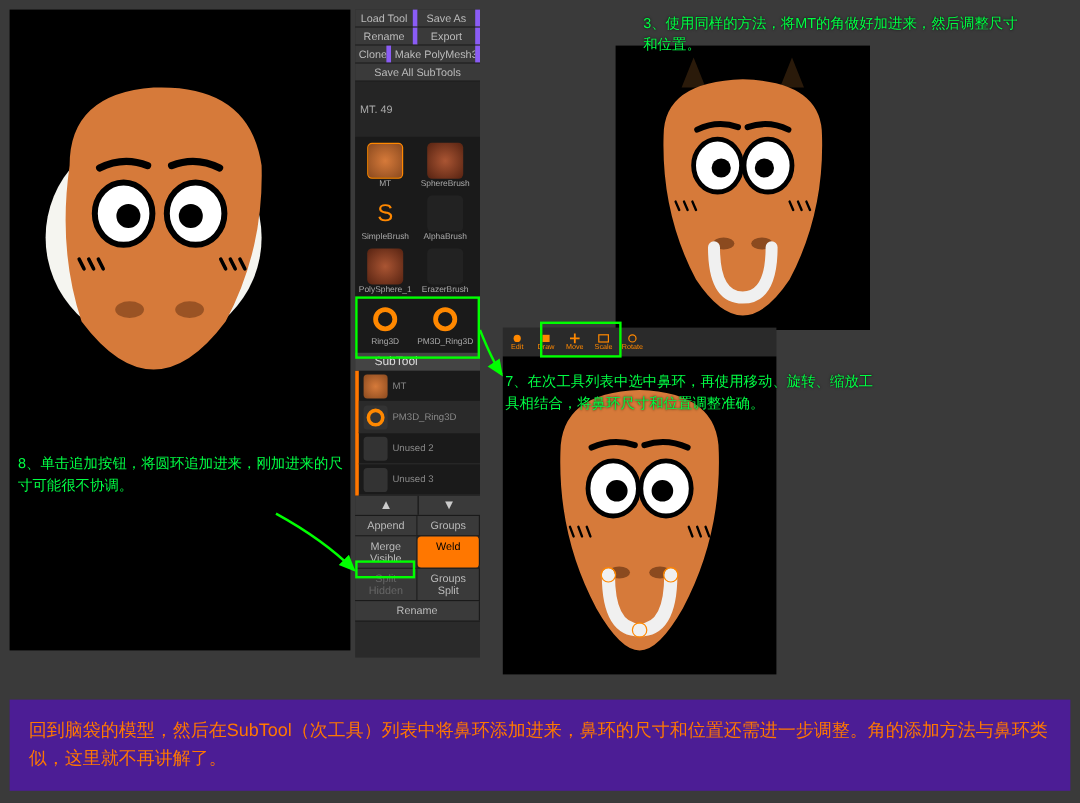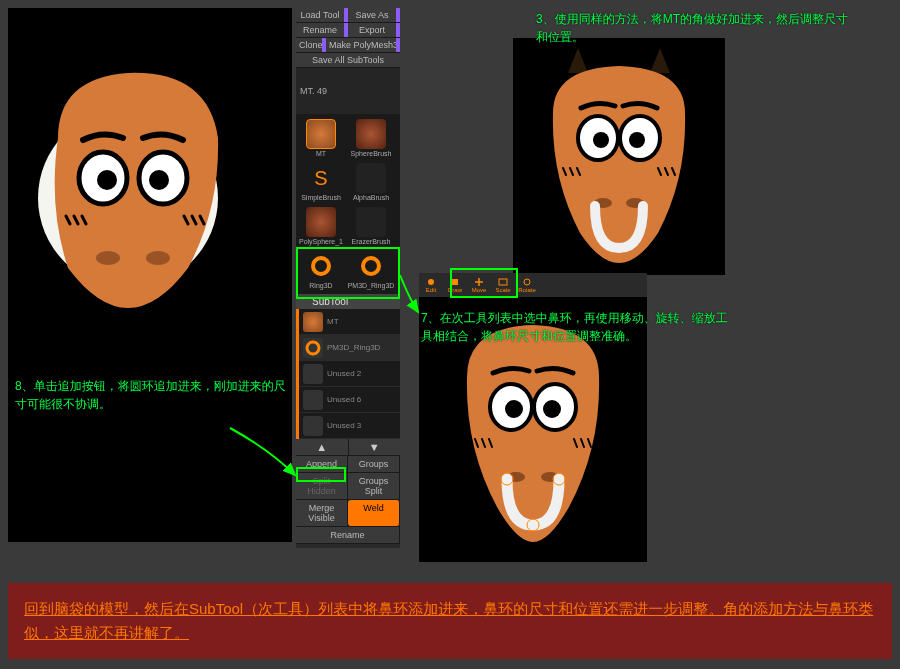--- a/index.html
+++ b/index.html
@@ -163,25 +163,24 @@
   left: 419px; top: 297px;
   width: 228px; height: 265px;
   background: #000;
 }
 
 
 .bottom-caption {
   position: absolute;
   left: 8px; right: 8px; bottom: 10px;
   padding: 14px 16px;
-  background: #7f1d1d;
+  background: #4c1d95;
   color: #ff7700;
   font-size: 15px;
   line-height: 1.6;
-  text-decoration: underline;
 }
 
 
 .annot {
   position: absolute;
   color: #00ff44;
   font-size: 12px;
   line-height: 1.5;
   text-shadow: 0 0 2px #000;
 }
@@ -291,43 +290,39 @@
             <circle cx="10" cy="10" r="6" fill="none" stroke="#ff8800" stroke-width="3"></circle>
           </svg></div>
         <span>PM3D_Ring3D</span>
       </div>
     <div class="subtool-item">
         <div class="thumb"></div>
         <span>Unused 2</span>
       </div>
     <div class="subtool-item">
         <div class="thumb"></div>
-        <span>Unused 6</span>
-      </div>
-    <div class="subtool-item">
-        <div class="thumb"></div>
         <span>Unused 3</span>
       </div>
   </div>
   <div class="subtool-actions">
     <div class="row" style="display:flex">
         <div style="flex:1;text-align:center;background:#3a3a3a;padding:2px">▲</div>
         <div style="flex:1;text-align:center;background:#3a3a3a;padding:2px;border-left:1px solid #1a1a1a">▼</div>
       </div>
     <div class="row" style="display:flex">
         <div class="act-btn">Append</div>
         <div class="act-btn">Groups</div>
       </div>
     <div class="row" style="display:flex">
+        <div class="act-btn">Merge Visible</div>
+        <div class="act-btn weld-btn">Weld</div>
+      </div>
+    <div class="row" style="display:flex">
         <div class="act-btn" style="color:#666">Split Hidden</div>
         <div class="act-btn">Groups Split</div>
-      </div>
-    <div class="row" style="display:flex">
-        <div class="act-btn">Merge Visible</div>
-        <div class="act-btn weld-btn">Weld</div>
       </div>
     <div class="row" style="display:flex">
         <div class="act-btn">Rename</div>
       </div>
   </div>
 </div>
 
 <div class="viewport-topright">
   <svg class="head-svg" viewBox="0 0 212 237">
     <path d="M 55 35 L 65 10 L 75 35 Z" fill="#2a1a0a"></path>

